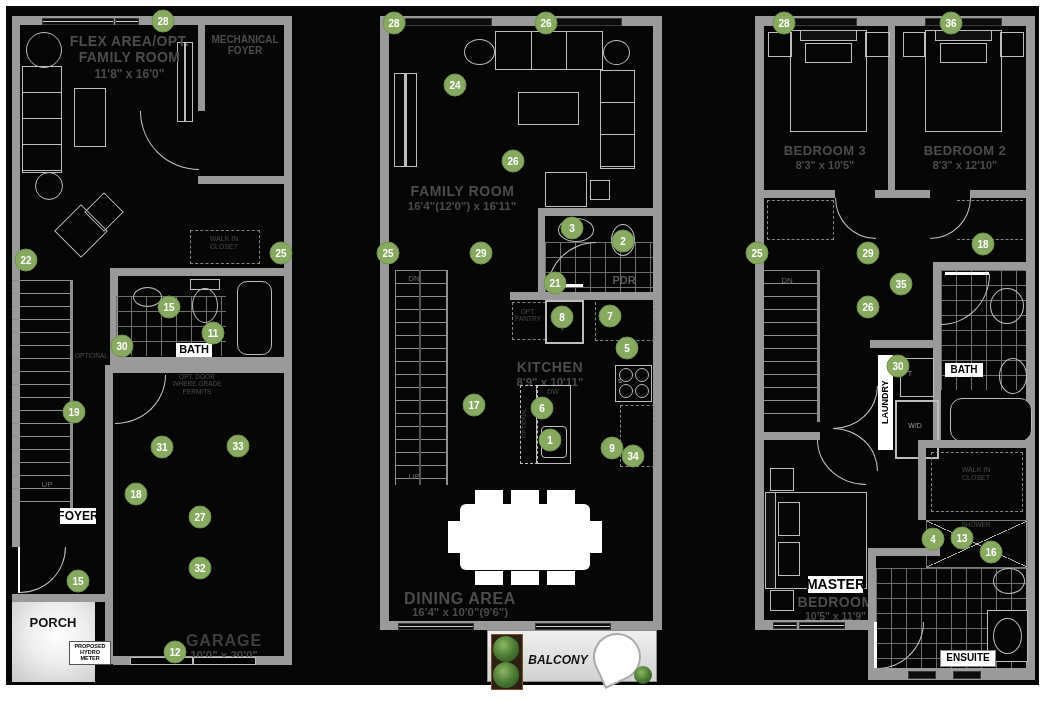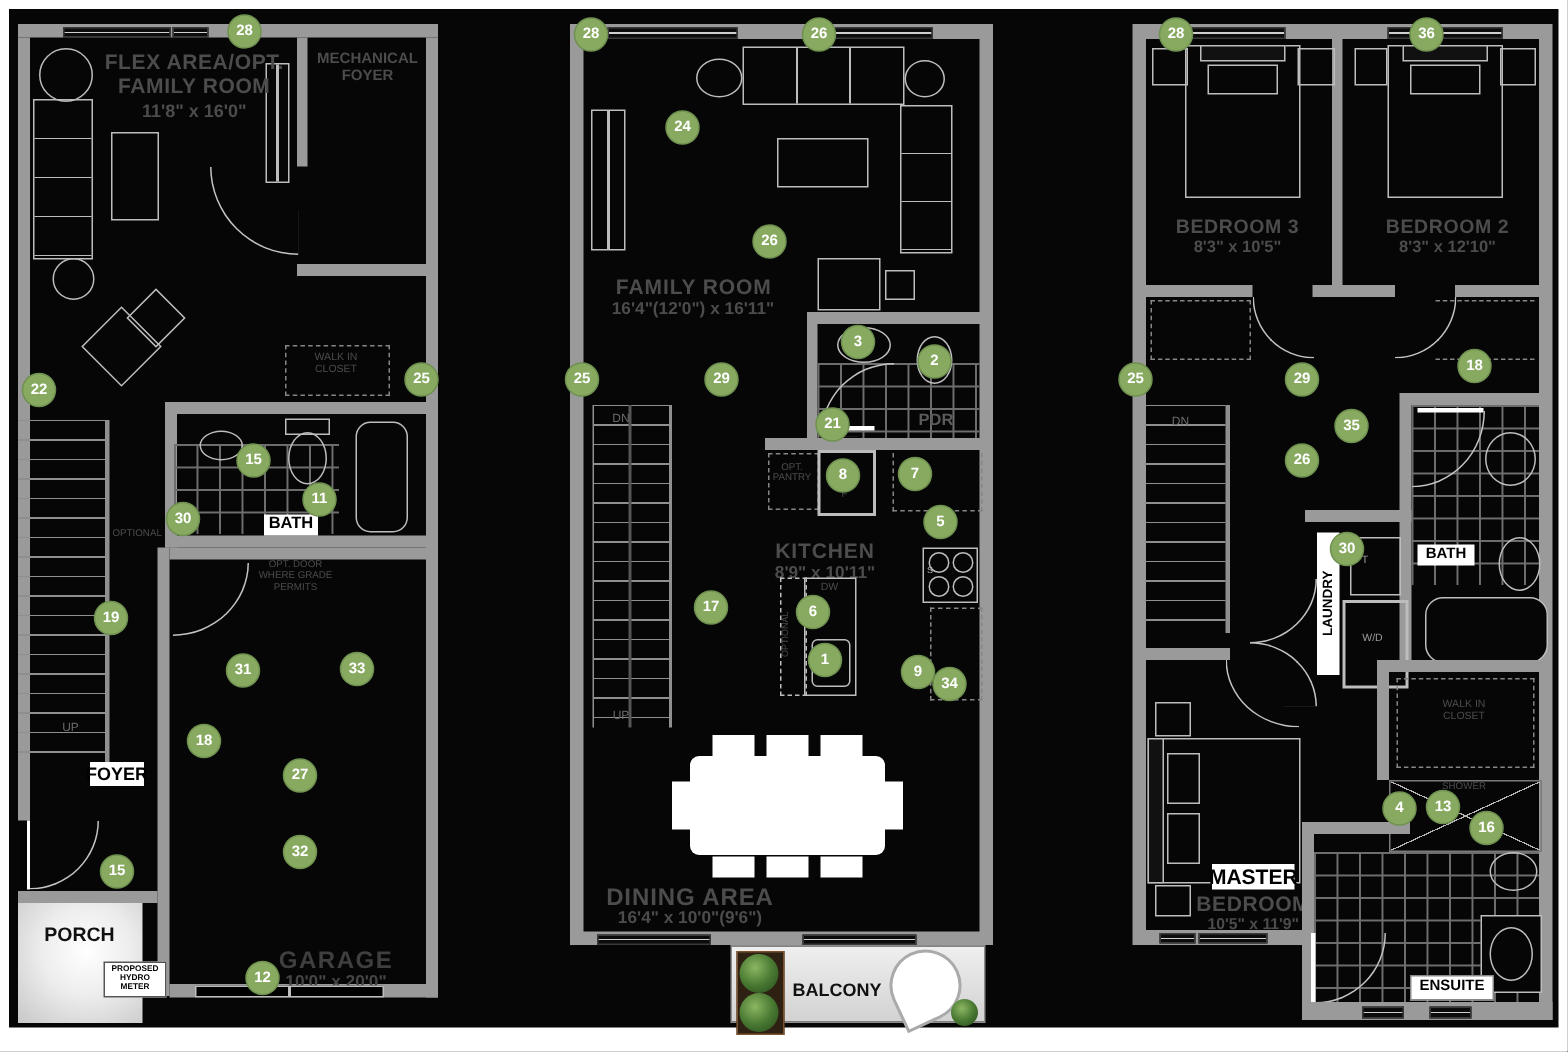--- a/index.html
+++ b/index.html
@@ -176,21 +176,21 @@
 
     <div class="L" style="left:10px;top:574px;width:140px;font-size:16px;letter-spacing:.6px;">DINING AREA</div>
     <div class="L" style="left:2px;top:590px;width:156px;font-size:11.5px;">16'4" x 10'0"(9'6")</div>
 
     <div class="balc" style="left:107px;top:614px;width:168px;height:50px;"></div>
     <div class="ab" style="left:111px;top:618px;width:30px;height:54px;border:1px solid #7a5230;background:#2e2012;"></div>
     <div class="plant" style="left:113px;top:620px;width:26px;height:26px;"></div>
     <div class="plant" style="left:113px;top:646px;width:26px;height:26px;"></div>
     <div class="ab" style="left:213px;top:617px;width:44px;height:44px;background:#fff;border:2px solid #aaa;border-radius:50% 50% 50% 0;transform:rotate(-25deg);"></div>
     <div class="plant" style="left:254px;top:650px;width:18px;height:18px;"></div>
-    <div class="L" style="left:142px;top:638px;width:72px;font-size:12px;color:#111;">BALCONY</div>
+    <div class="L" style="left:142px;top:638px;width:72px;font-size:12px;color:#111;font-style:italic;">BALCONY</div>
   </div>
 
   <div class="plan" style="left:755px;top:16px;width:280px;height:670px;">
     <div class="W" style="left:0;top:0;width:280px;height:10px;"></div>
     <div class="win" style="left:35px;top:2px;width:65px;height:6px;"></div>
     <div class="win" style="left:170px;top:2px;width:75px;height:6px;"></div>
     <div class="W" style="left:0;top:10px;width:9px;height:604px;"></div>
     <div class="W" style="left:271px;top:10px;width:9px;height:654px;"></div>
     <div class="W" style="left:133px;top:10px;width:7px;height:169px;"></div>
 

